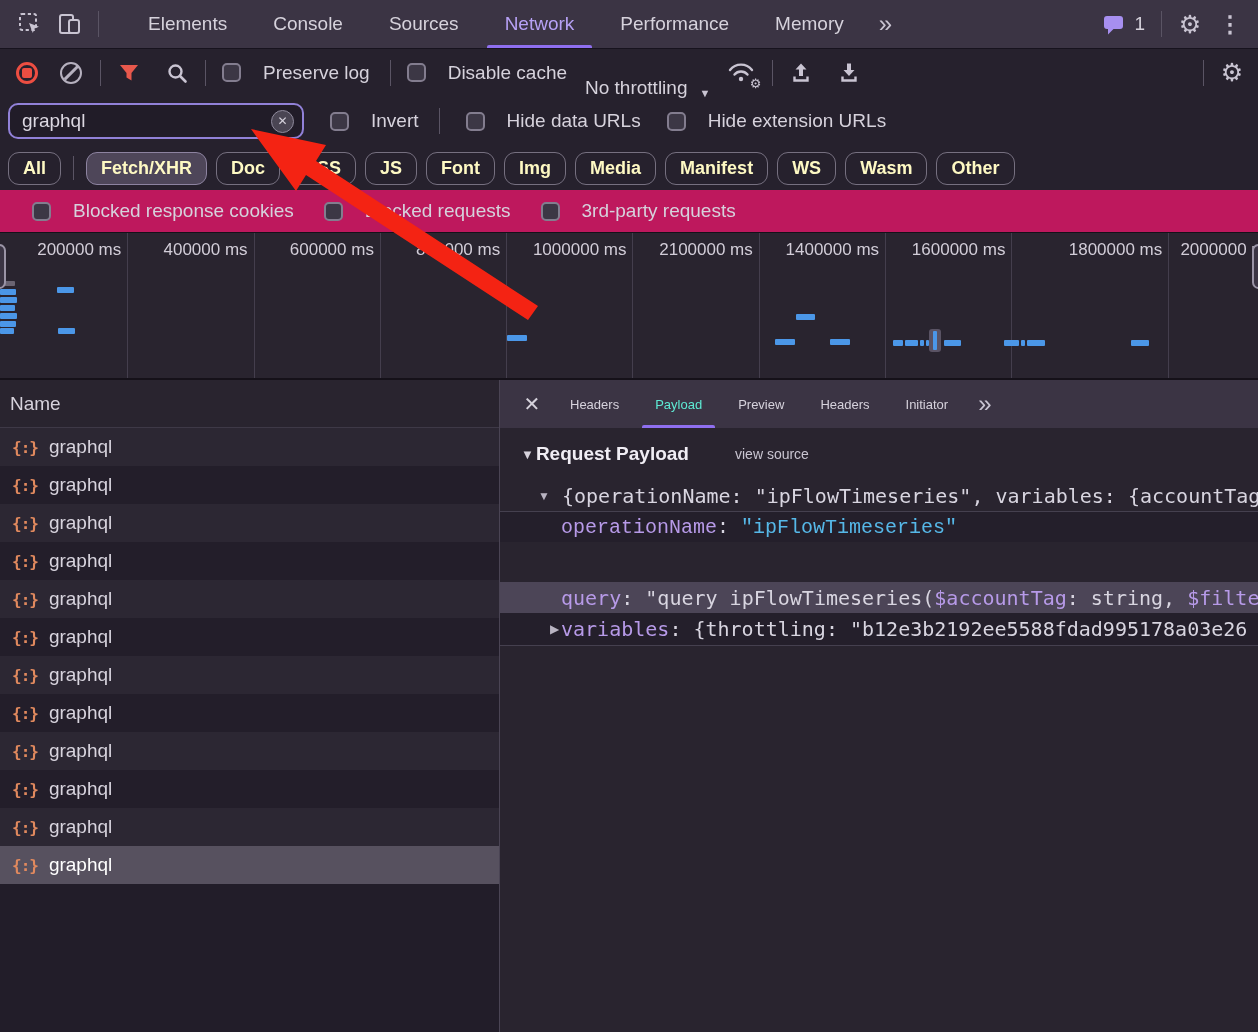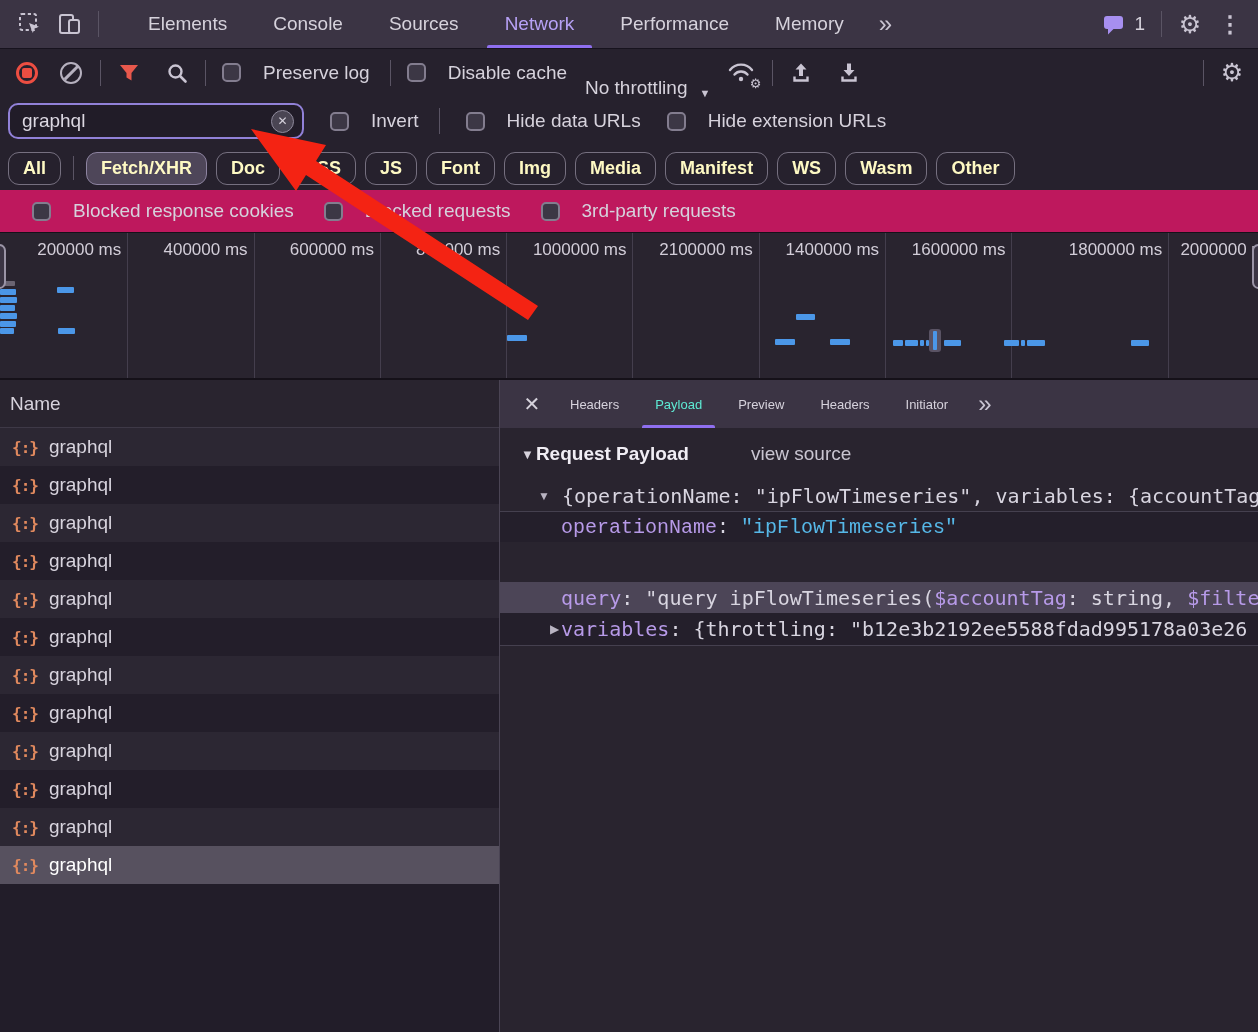--- a/index.html
+++ b/index.html
@@ -76,21 +76,21 @@
   .detail-tabs { height:48px; flex:none; background:#3b3444; display:flex; align-items:center; padding-left:12px; }
   .close-x { width:40px; height:48px; display:flex; align-items:center; justify-content:center; font-size:20px; color:#d6d2dc; cursor:pointer; }
   .dtab { height:48px; padding:0 18px; display:flex; align-items:center; font-size:13px; color:#d6d2dc; position:relative; cursor:pointer; }
   .dtab.active { color:#5eead4; }
   .dtab.active::after { content:""; position:absolute; left:5px; right:5px; bottom:0; height:3px; background:#8f6ff0; border-radius:2px 2px 0 0; }
 
   .payload { flex:1; position:relative; }
   .payload-header { height:52px; display:flex; align-items:center; padding-left:21px; }
   .ph-arrow { font-size:13px; color:#d6d2dc; margin-right:2px; }
   .ph-title { font-size:19px; font-weight:bold; color:#f0edf4; }
-  .ph-link { margin-left:62px; font-size:19px; color:#c9c5d1; cursor:pointer; }
+  .ph-link { margin-left:46px; font-size:14px; color:#c9c5d1; cursor:pointer; }
 
   .tree { font-family:"DejaVu Sans Mono", monospace; font-size:20px; color:#d8d5e0; }
   .trow { height:31px; display:flex; align-items:center; position:relative; white-space:pre; overflow:hidden; cursor:pointer; }
   .trow.summary { padding-left:62px; }
   .trow.child { padding-left:61px; background:#241f2b; }
   .trow.child.first { border-top:1px solid #45404f;font-family:Liberation Mono, monospace; }
   .trow.child.last { border-bottom:1px solid #45404f; height:33px; }
   .trow.selected { background:#4c4557;margin-top:40px; }
   .t-arrow { position:absolute; left:38px; font-size:12px; color:#b9b4c2; font-family:"Liberation Sans",sans-serif; }
   .t-arrow.deep { left:50px; }

